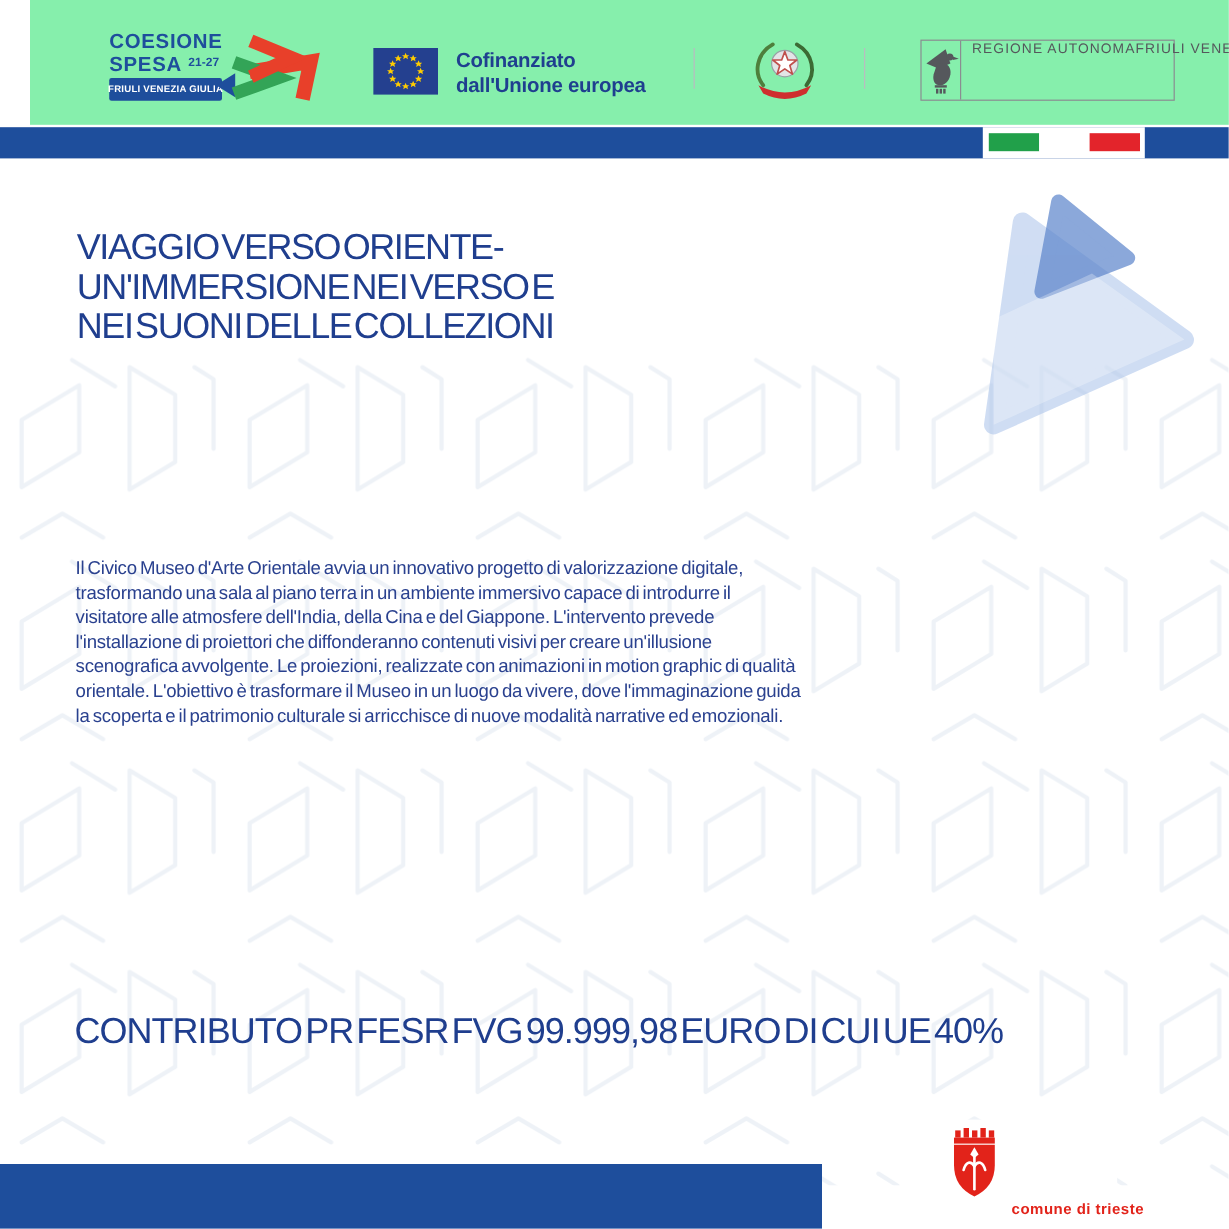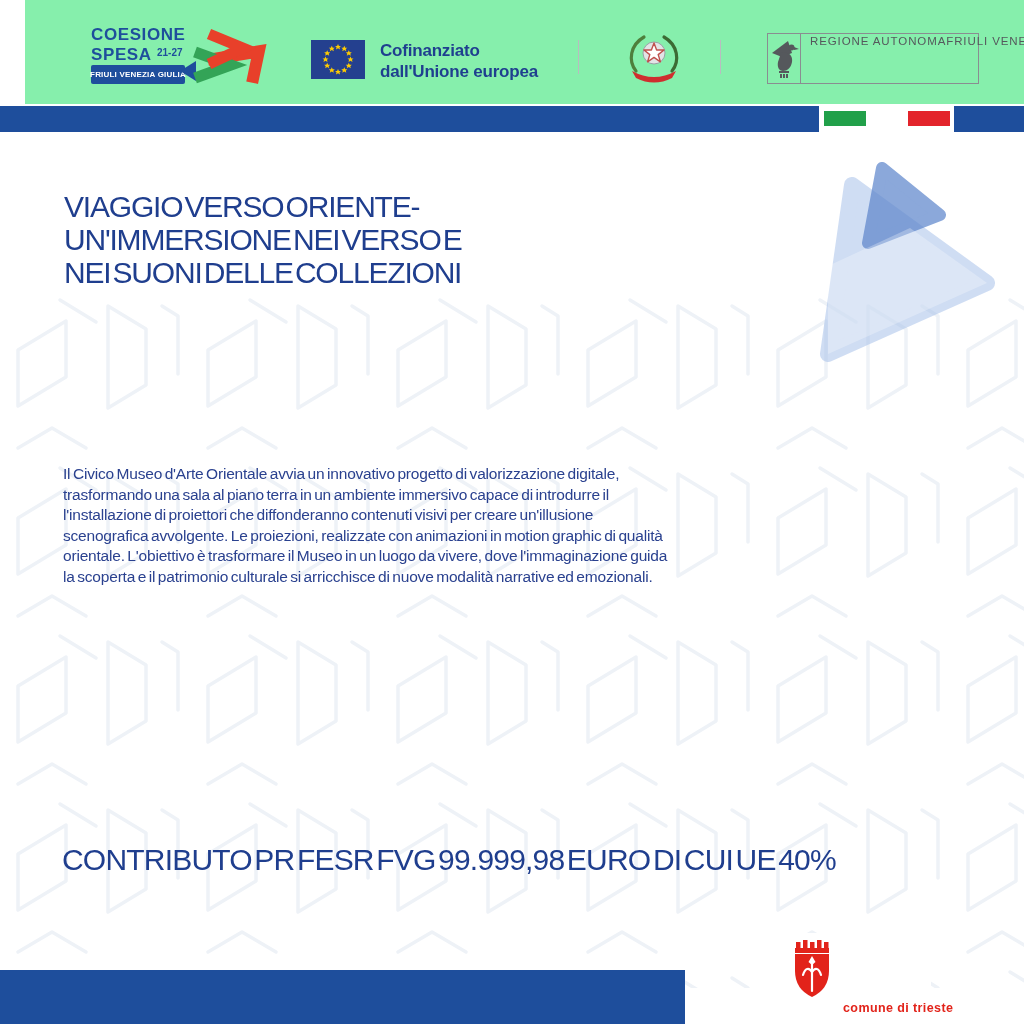--- a/index.html
+++ b/index.html
@@ -187,20 +187,21 @@
 
   <div class="title">
     <div class="line">VIAGGIO VERSO ORIENTE-</div>
     <div class="line">UN'IMMERSIONE NEI VERSO E</div>
     <div class="line">NEI SUONI DELLE COLLEZIONI</div>
   </div>
 
   <div class="bodytext">
     <div class="line">Il Civico Museo d'Arte Orientale avvia un innovativo progetto di valorizzazione digitale,</div>
     <div class="line">trasformando una sala al piano terra in un ambiente immersivo capace di introdurre il</div>
+    <div class="line">visitatore alle atmosfere dell'India, della Cina e del Giappone. L'intervento prevede</div>
     <div class="line">l'installazione di proiettori che diffonderanno contenuti visivi per creare un'illusione</div>
     <div class="line">scenografica avvolgente. Le proiezioni, realizzate con animazioni in motion graphic di qualità</div>
     <div class="line">orientale. L'obiettivo è trasformare il Museo in un luogo da vivere, dove l'immaginazione guida</div>
     <div class="line">la scoperta e il patrimonio culturale si arricchisce di nuove modalità narrative ed emozionali.</div>
   </div>
 
   <div class="funding">
     <div class="line">CONTRIBUTO PR FESR FVG 99.999,98 EURO DI CUI UE 40%</div>
   </div>
 

